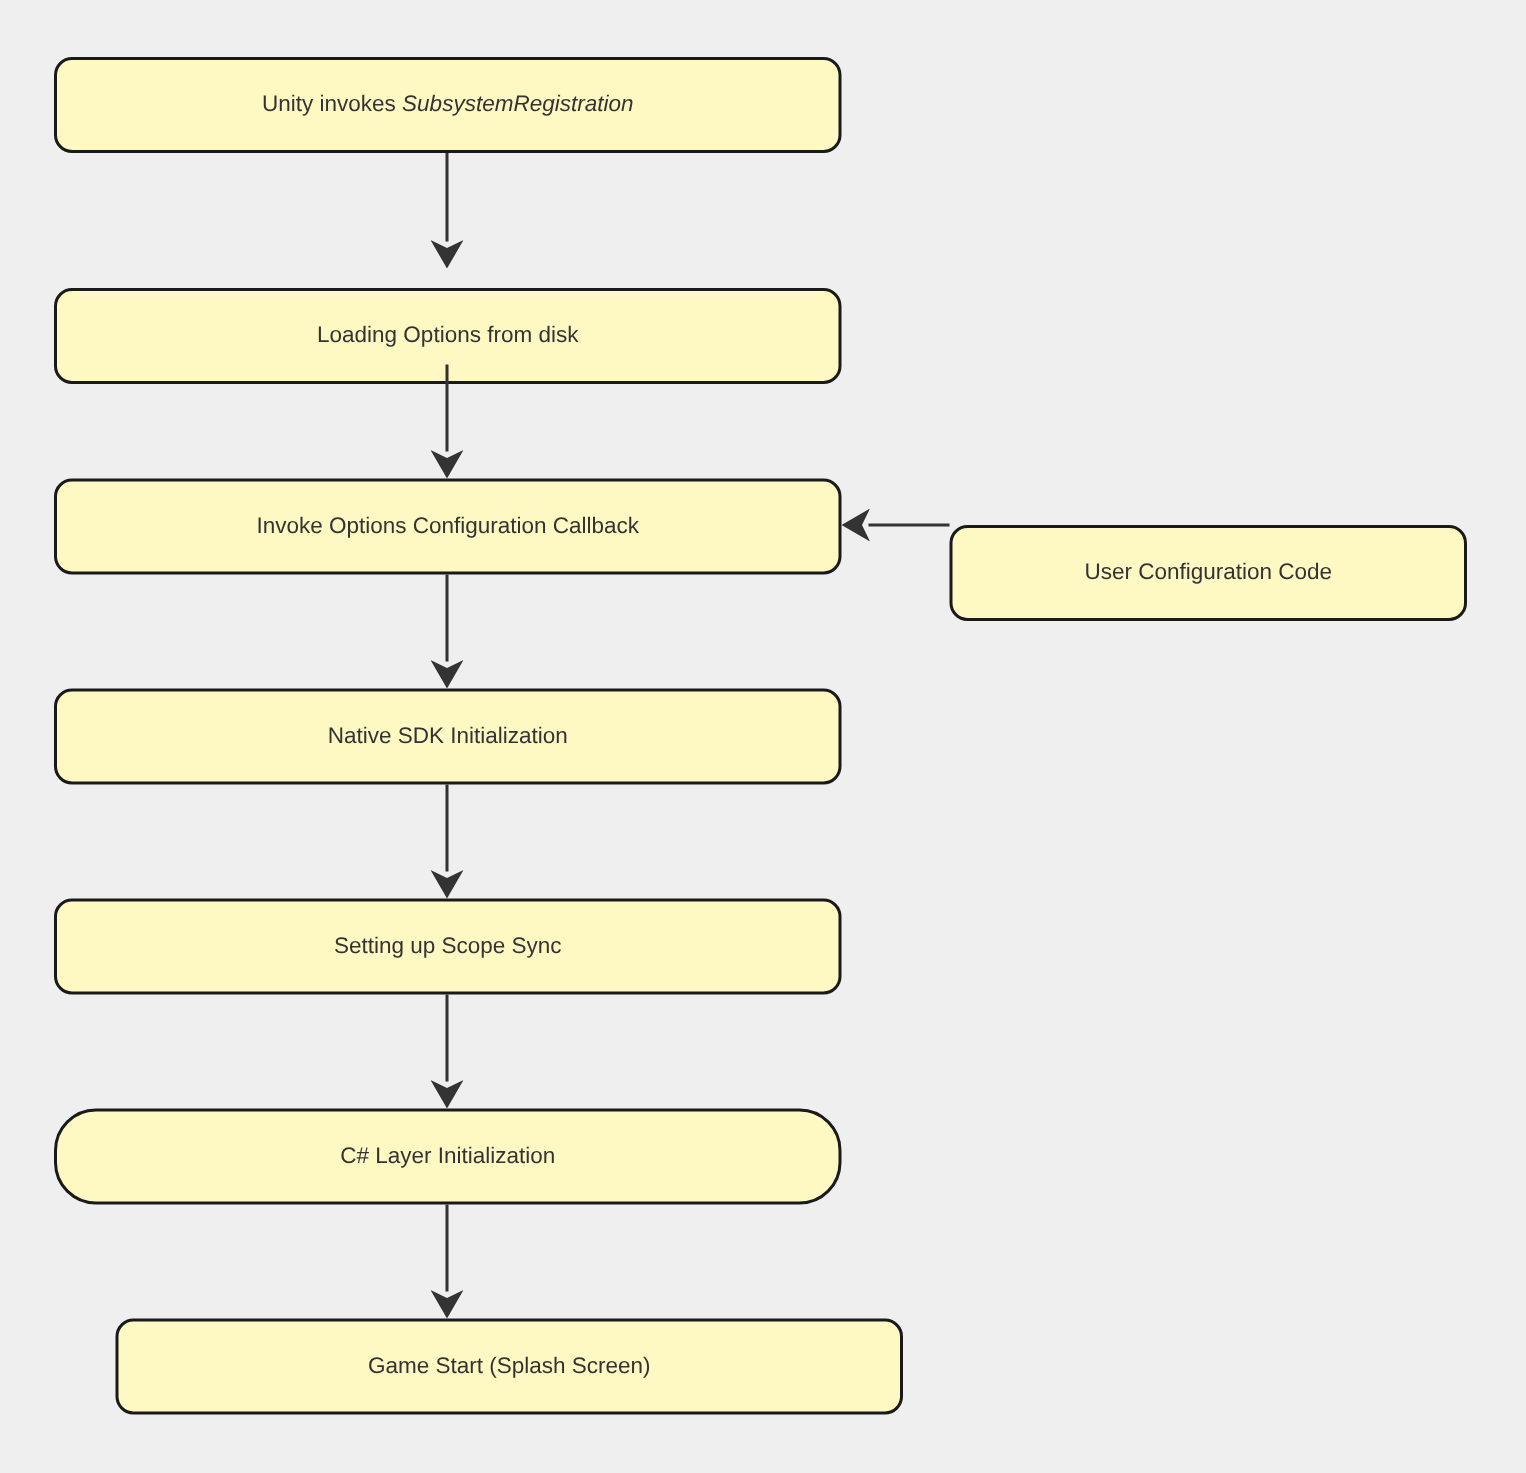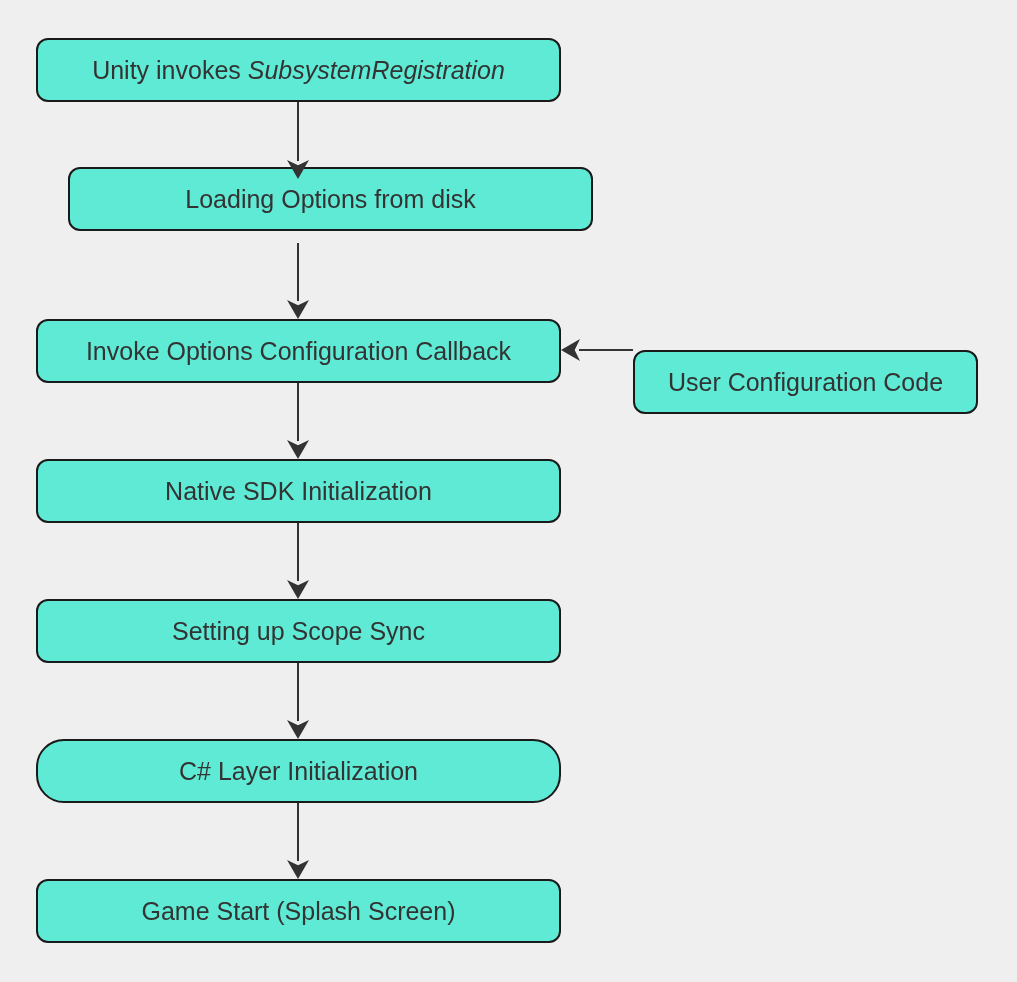--- a/index.html
+++ b/index.html
@@ -7,39 +7,39 @@
     width: 1017px;
     height: 982px;
     position: relative;
     background: #efefef;
     font-family: "Liberation Sans", sans-serif;
     overflow: hidden;
   }
   .node {
     position: absolute;
     box-sizing: border-box;
-    background: #5eead4;
+    background: #fef9c3;
     border: 2.5px solid #1a1a1a;
     border-radius: 12px;
     display: flex;
     align-items: center;
     justify-content: center;
     color: #333333;
-    font-size: 25px;
+    font-size: 15px;
     line-height: 1.2;
     white-space: nowrap;
   }
   .col-node { left: 36px; width: 525px; height: 64px; }
   #node-unity     { top: 38px; }
-  #node-loading   { top: 167px; margin-left: 32px; }
+  #node-loading   { top: 192px; }
   #node-callback  { top: 319px; }
   #node-native    { top: 459px; align-items: center; }
   #node-scope     { top: 599px; justify-content: center; }
   #node-csharp    { top: 739px; border-radius: 28px; }
-  #node-gamestart { top: 879px; }
+  #node-gamestart { top: 879px; margin-left: 41px; }
   #node-userconfig { left: 633px; top: 318px; width: 345px; height: 64px; margin-top: 32px; }
 
   .italic { font-style: italic; }
 
   .varrow {
     position: absolute;
     left: 287px;
     width: 22px;
     display: flex;
     flex-direction: column;

